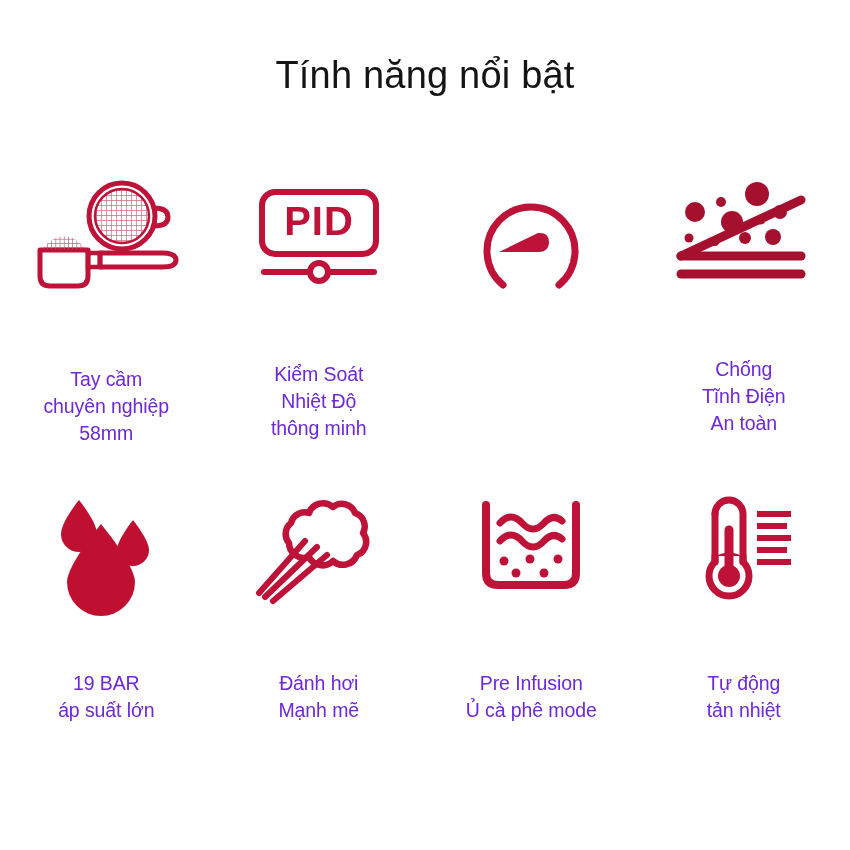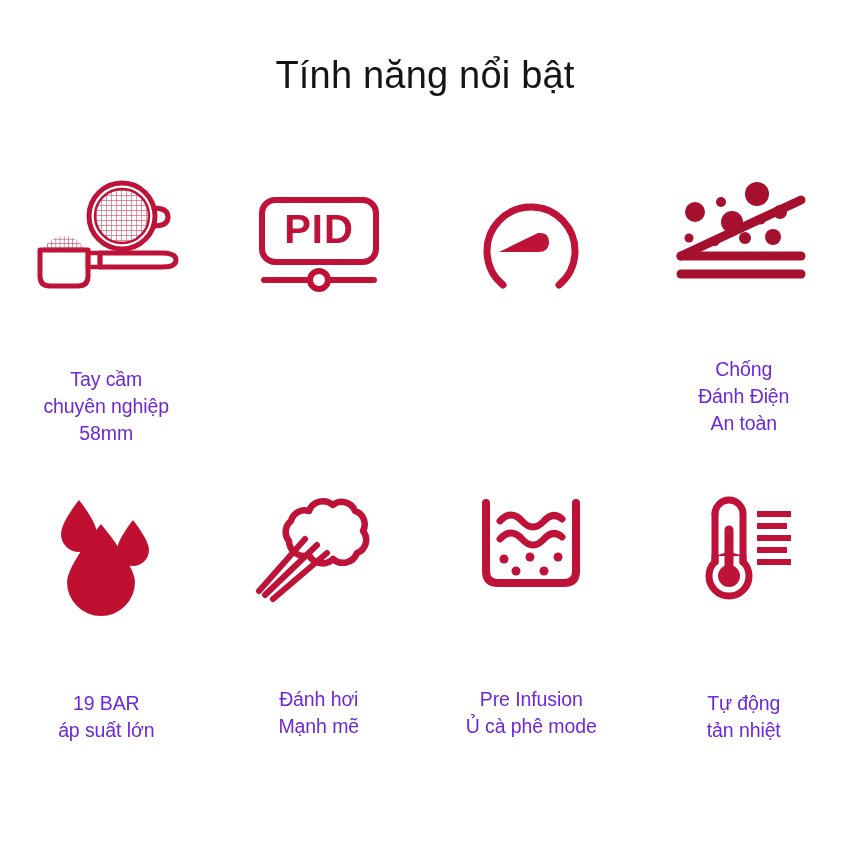--- a/index.html
+++ b/index.html
@@ -69,21 +69,21 @@
     color: #6d28d9;
     font-weight: 400;
     letter-spacing: -0.1px;
     white-space: pre-line;
     font-family: "Liberation Sans", "DejaVu Sans", sans-serif;
   }
   .row-two .feature-icon {
     height: 120px;
   }
   .row-two .feature-caption {
-    margin-top: 32px;
+    margin-top: 12px;
   }
 </style>
 </head>
 <body>
 
 <div class="page">
 
   <div class="page-title">Tính năng nổi bật</div>
 
   <div class="features-grid">
@@ -121,20 +121,23 @@
 
     <div class="feature-cell">
       <div class="feature-icon">
         <svg width="150" height="115" viewBox="0 0 150 115" aria-hidden="true">
           <rect x="18" y="12" width="114" height="62" rx="13" ry="13" fill="none" stroke="#BE1238" stroke-width="6"></rect>
           <text x="75" y="55" text-anchor="middle" font-family="Liberation Sans, sans-serif" font-size="40" font-weight="700" fill="#BE1238" letter-spacing="1">PID</text>
           <line x1="20" y1="92" x2="130" y2="92" stroke="#BE1238" stroke-width="6" stroke-linecap="round"></line>
           <circle cx="75" cy="92" r="9" fill="#ffffff" stroke="#BE1238" stroke-width="6"></circle>
         </svg>
       </div>
+      <div class="feature-caption">Kiểm Soát
+Nhiệt Độ
+thông minh</div>
     </div>
 
     <div class="feature-cell">
       <div class="feature-icon">
         <svg width="130" height="120" viewBox="0 0 130 120" aria-hidden="true">
           <path d="M37 100 A44 44 0 1 1 93 100" fill="none" stroke="#BE1238" stroke-width="7" stroke-linecap="round"></path>
           <path d="M33 67 L72 48 q11 -1 11 9 q0 10 -11 10 Z" fill="#BE1238"></path>
         </svg>
       </div>
     </div>
@@ -154,21 +157,21 @@
           <circle cx="88" cy="14" r="12" fill="#A5102F"></circle>
           <circle cx="111" cy="32" r="7" fill="#A5102F"></circle>
           <circle cx="92" cy="40" r="4.5" fill="#A5102F"></circle>
           <circle cx="76" cy="58" r="6" fill="#A5102F"></circle>
           <circle cx="104" cy="57" r="8" fill="#A5102F"></circle>
           <circle cx="20" cy="58" r="4.5" fill="#A5102F"></circle>
           <circle cx="46" cy="62" r="4" fill="#A5102F"></circle>
         </svg>
       </div>
       <div class="feature-caption">Chống
-Đánh Điện
+Tĩnh Điện
 An toàn</div>
     </div>
 
     <div class="feature-cell row-two">
       <div class="feature-icon">
         <svg width="130" height="120" viewBox="0 0 130 120" aria-hidden="true">
 
           <path d="M38 10 C38 10 20 32 20 44 a18 18 0 0 0 36 0 C56 32 38 10 38 10 Z" fill="#C01032"></path>
 
           <path d="M92 30 C92 30 76 50 76 60 a16 16 0 0 0 32 0 C108 50 92 30 92 30 Z" fill="#C01032"></path>

